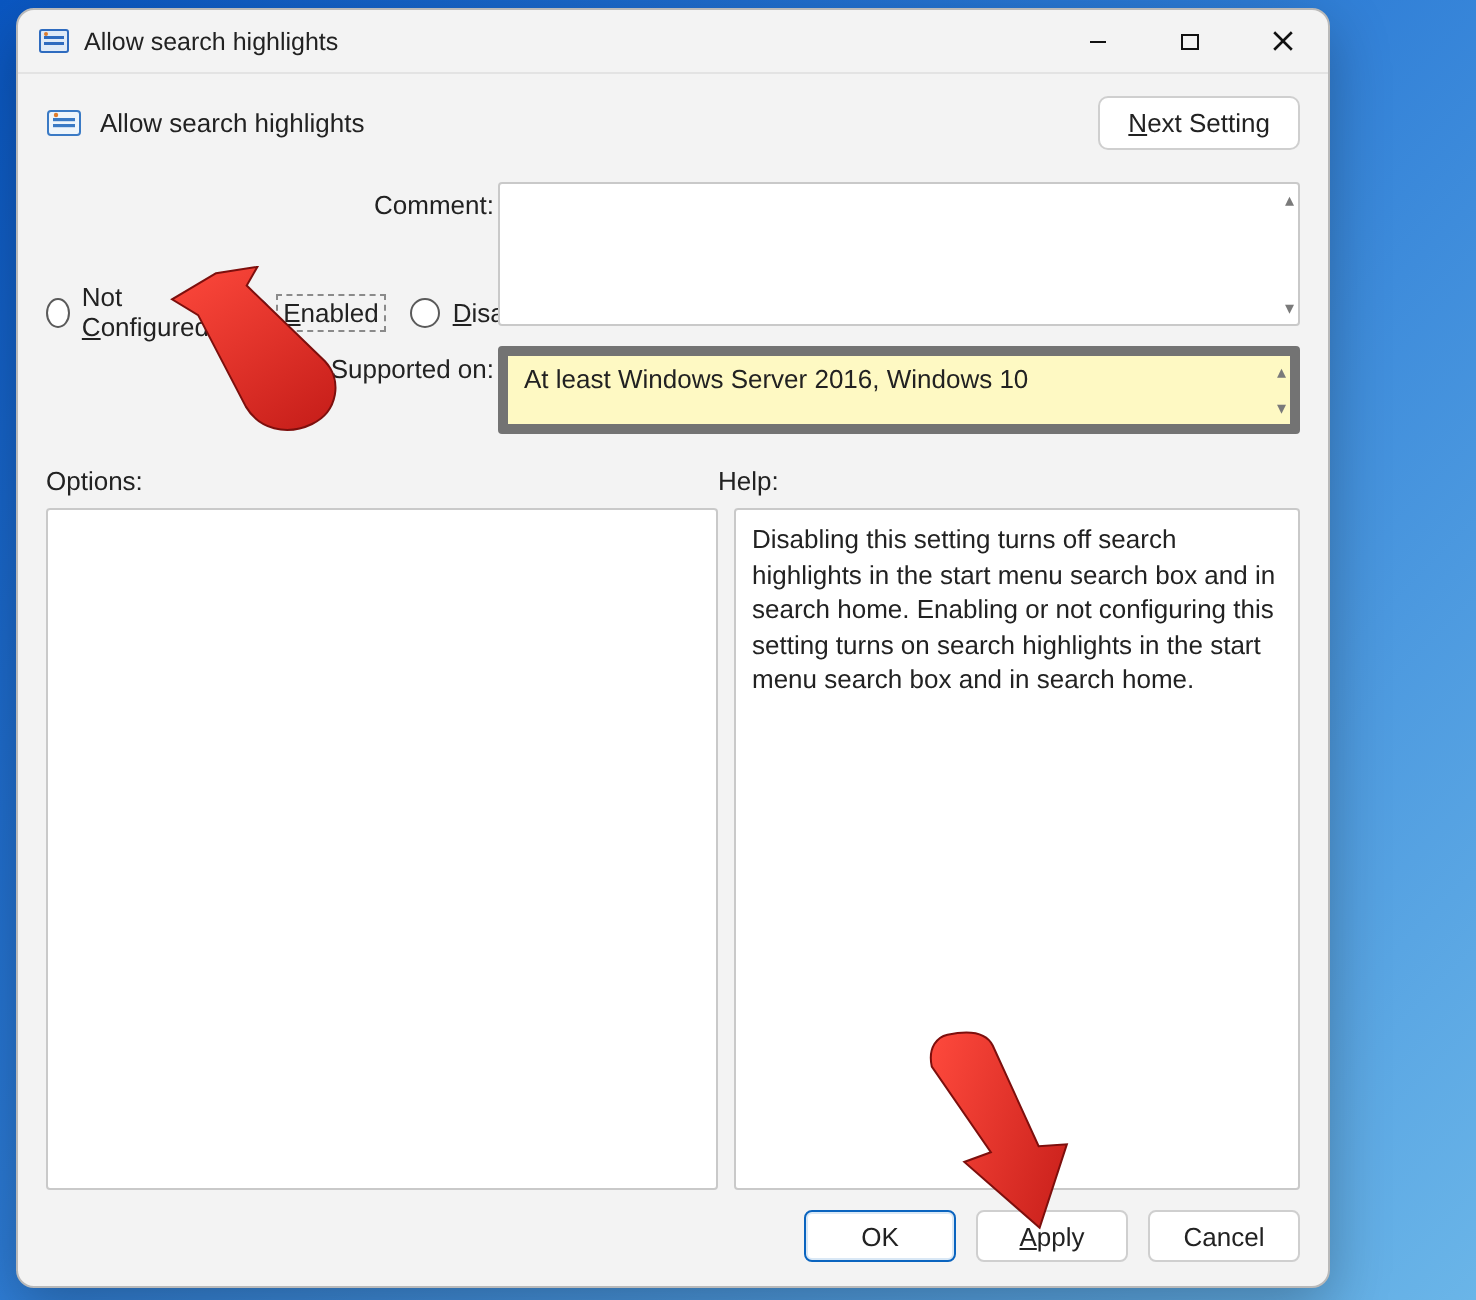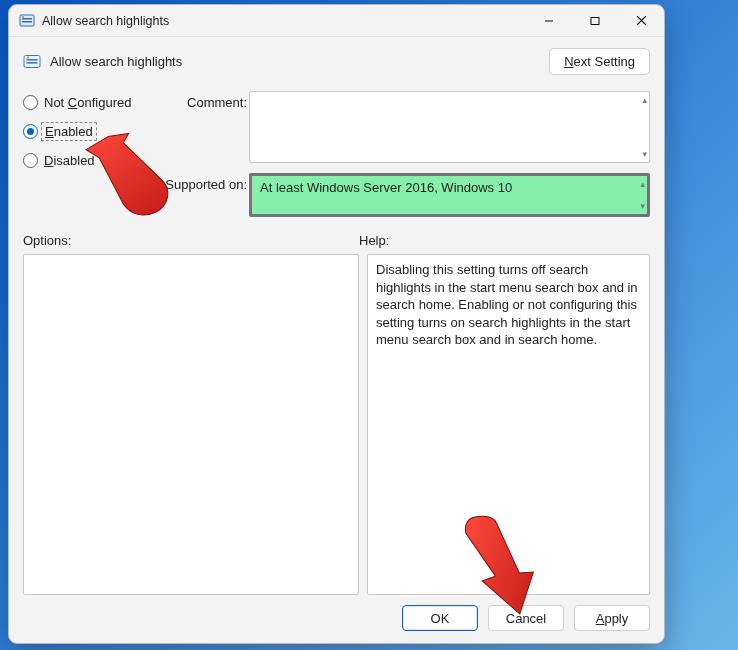--- a/index.html
+++ b/index.html
@@ -33,42 +33,42 @@
     .nav-btn u { text-decoration: underline; }
 
     .body { position: relative; flex: 1; padding: 10px 14px 12px 14px; display: flex; flex-direction: column; }
 
     .top-grid {
       display: grid;
       grid-template-columns: 132px 90px 1fr;
       column-gap: 2px;
     }
 
-    .radio-col { display: flex; flex-direction: column; gap: 12px; padding-top: 4px; }
+    .radio-col { display: flex; flex-direction: row; gap: 12px; padding-top: 4px; }
     .radio-row { display: flex; align-items: center; gap: 6px; color: #222; }
     .radio-row u { text-decoration: underline; }
     .radio {
       width: 15px; height: 15px; border: 1.5px solid #5a5a5a; border-radius: 50%;
       display: inline-flex; align-items: center; justify-content: center; background:#fff;
     }
     .radio.checked { border-color: #0067c0; }
     .radio.checked::after { content: ""; width: 7px; height: 7px; border-radius: 50%; background: #0067c0; }
     .enabled-highlight {
       border: 1px dashed #8a8a8a; padding: 1px 3px; margin-left: -3px;
     }
 
     .label-cell { color: #222; padding-top: 4px; text-align: right; }
     .comment-box {
       position: relative;
       background: #fff; border: 1px solid #c9c9c9; border-radius: 2px;
       height: 72px;
     }
     .supported-box {
       position: relative;
-      background: #86efac; border: 3px solid #737373; border-radius: 2px;
+      background: #fef9c3; border: 5px solid #737373; border-radius: 2px;
       height: 44px; padding: 4px 20px 20px 8px; color: #222;
     }
     .v-arrows {
       position: absolute; right: 2px; top: 4px; display: flex; flex-direction: column; gap: 0; color: #7a7a7a;
     }
     .v-arrows.bot { top: auto; bottom: 4px; }
     .v-arrows span { font-size: 9px; line-height: 8px; }
     .v-arrows .down { align-self: center; }
 
     .supported-row { margin-top: 10px; }
@@ -195,22 +195,22 @@
 
     <div class="panes">
       <div class="pane options"></div>
       <div class="pane">
         <div class="help-text">Disabling this setting turns off search highlights in the start menu search box and in search home. Enabling or not configuring this setting turns on search highlights in the start menu search box and in search home.</div>
       </div>
     </div>
 
     <div class="footer">
       <button class="btn primary">OK</button>
+      <button class="btn"><u>A</u><span>pply</span></button>
       <button class="btn">Cancel</button>
-      <button class="btn"><u>A</u><span>pply</span></button>
     </div>
 
     <div class="arrow" style="left:66px; top:52px;">
       <svg width="130" height="86" viewBox="0 0 130 86">
         <defs>
           <linearGradient id="ga1" x1="0" y1="0" x2="1" y2="1">
             <stop offset="0" stop-color="#ff4a3d"></stop>
               <stop offset="1" stop-color="#c41c18"></stop>
           </linearGradient>
         </defs>

